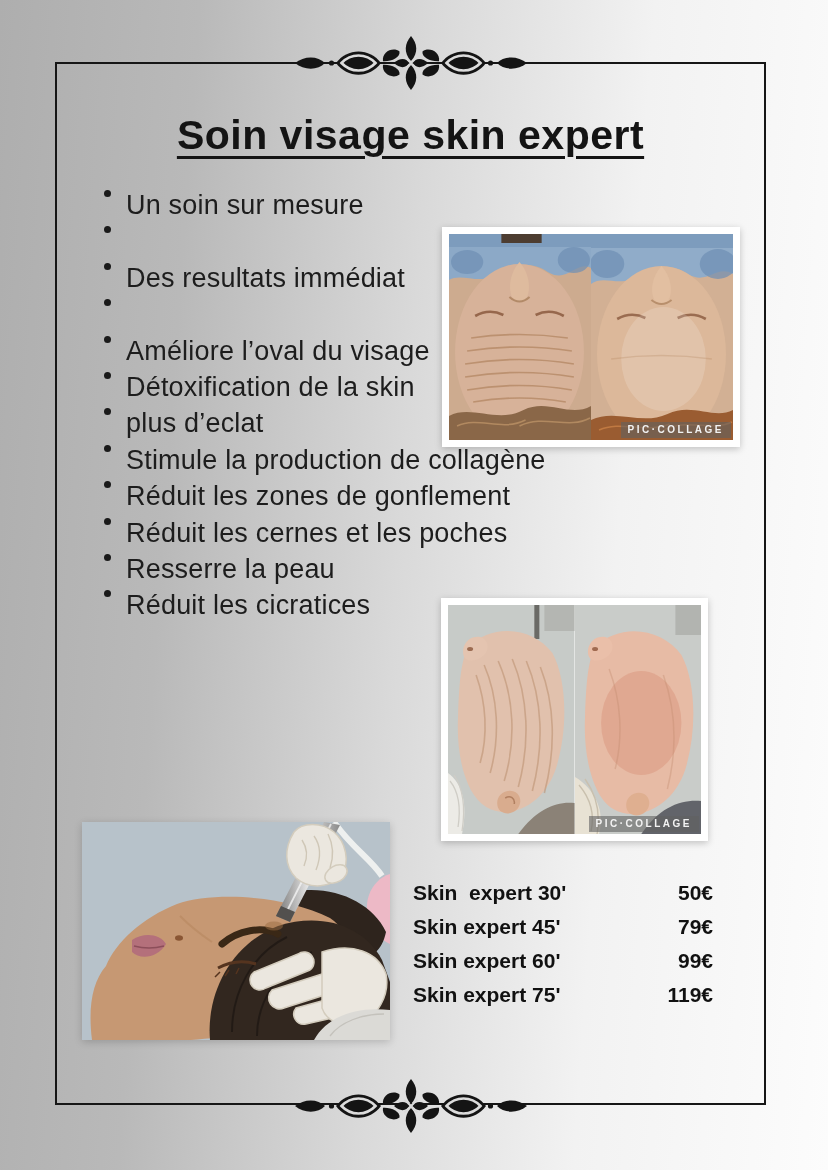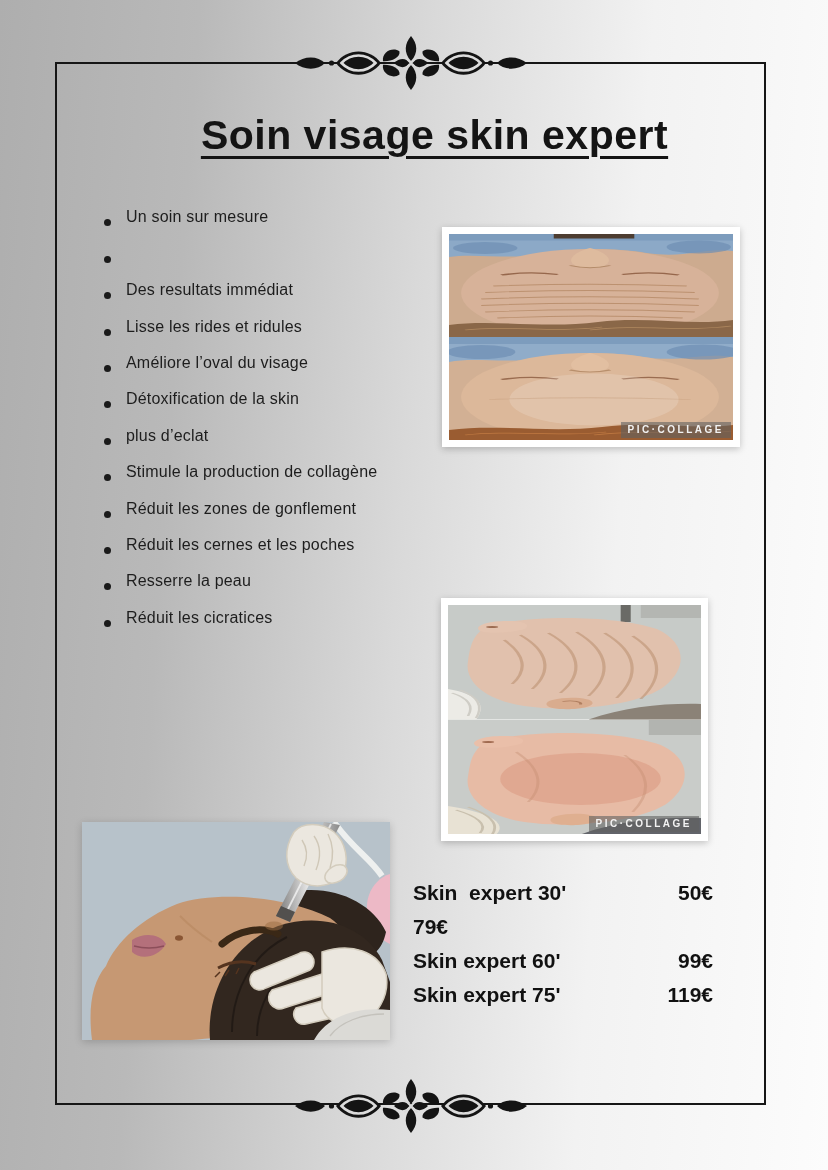--- a/index.html
+++ b/index.html
@@ -11,32 +11,31 @@
   .frame{
     position:absolute;left:55px;top:62px;width:711px;height:1043px;
     border:2px solid #161616;box-sizing:border-box;
   }
   .ornament{position:absolute;left:291px;}
   .ornament.top{top:35px;}
   .ornament.bottom{top:1078px;}
   .title{
     position:absolute;left:55px;top:112px;width:711px;margin:0;
     text-align:center;font-size:41px;font-weight:bold;letter-spacing:.5px;color:#141414;
-    text-decoration:underline;text-decoration-thickness:3px;text-underline-offset:7px;padding-left:24px;
+    text-decoration:underline;text-decoration-thickness:3px;text-underline-offset:7px;
   }
   .benefits{
     position:absolute;left:104px;top:190px;margin:0;padding:0;list-style:none;
   }
-  .benefits li{height:36.4px;display:flex;align-items:flex-end;font-size:16px;letter-spacing:.2px;color:#1d1d1d;}
+  .benefits li{height:36.4px;display:flex;align-items:flex-start;font-size:27px;letter-spacing:.2px;color:#1d1d1d;}
   .benefits .dot{width:7px;height:7px;border-radius:50%;background:#1a1a1a;margin-right:15px;flex:none;}
   figure{margin:0;}
   .collage{
     position:absolute;background:#fff;padding:7px;display:flex;
     box-shadow:0 2px 7px rgba(0,0,0,.22);
-    flex-direction:column;
   }
   .collage1{left:442px;top:227px;width:298px;height:220px;box-sizing:border-box;}
   .collage2{left:441px;top:598px;width:267px;height:243px;box-sizing:border-box;}
   .collage svg{flex:1;height:100%;min-width:0;display:block;}
   .photo3{position:absolute;left:82px;top:822px;width:308px;height:218px;box-shadow:0 2px 8px rgba(0,0,0,.18);}
   .photo3 svg{display:block;width:100%;height:100%;}
   .watermark{
     position:absolute;right:9px;bottom:9px;
     background:rgba(96,96,96,.6);color:#f2f2f2;
     font-size:10px;font-weight:bold;letter-spacing:2.5px;padding:2px 7px 3px;
@@ -80,21 +79,20 @@
       </li>
     <li>
         <span class="dot"></span>
       </li>
     <li>
         <span class="dot"></span>
         <span>Des resultats immédiat</span>
       </li>
     <li>
         <span class="dot"></span>
-        <span>Lisse les rides et ridules</span>
       </li>
     <li>
         <span class="dot"></span>
         <span>Améliore l’oval du visage</span>
       </li>
     <li>
         <span class="dot"></span>
         <span>Détoxification de la skin</span>
       </li>
     <li>
@@ -268,20 +266,21 @@
       </g>
     </svg>
   </figure>
 
   <div class="prices">
     <div class="price-row">
       <span class="svc">Skin  expert 30'</span>
       <span class="amt">50€</span>
     </div>
     <div class="price-row">
+      <span class="svc">Skin expert 45'</span>
       <span class="amt">79€</span>
     </div>
     <div class="price-row">
       <span class="svc">Skin expert 60'</span>
       <span class="amt">99€</span>
     </div>
     <div class="price-row">
       <span class="svc">Skin expert 75'</span>
       <span class="amt">119€</span>
     </div>

